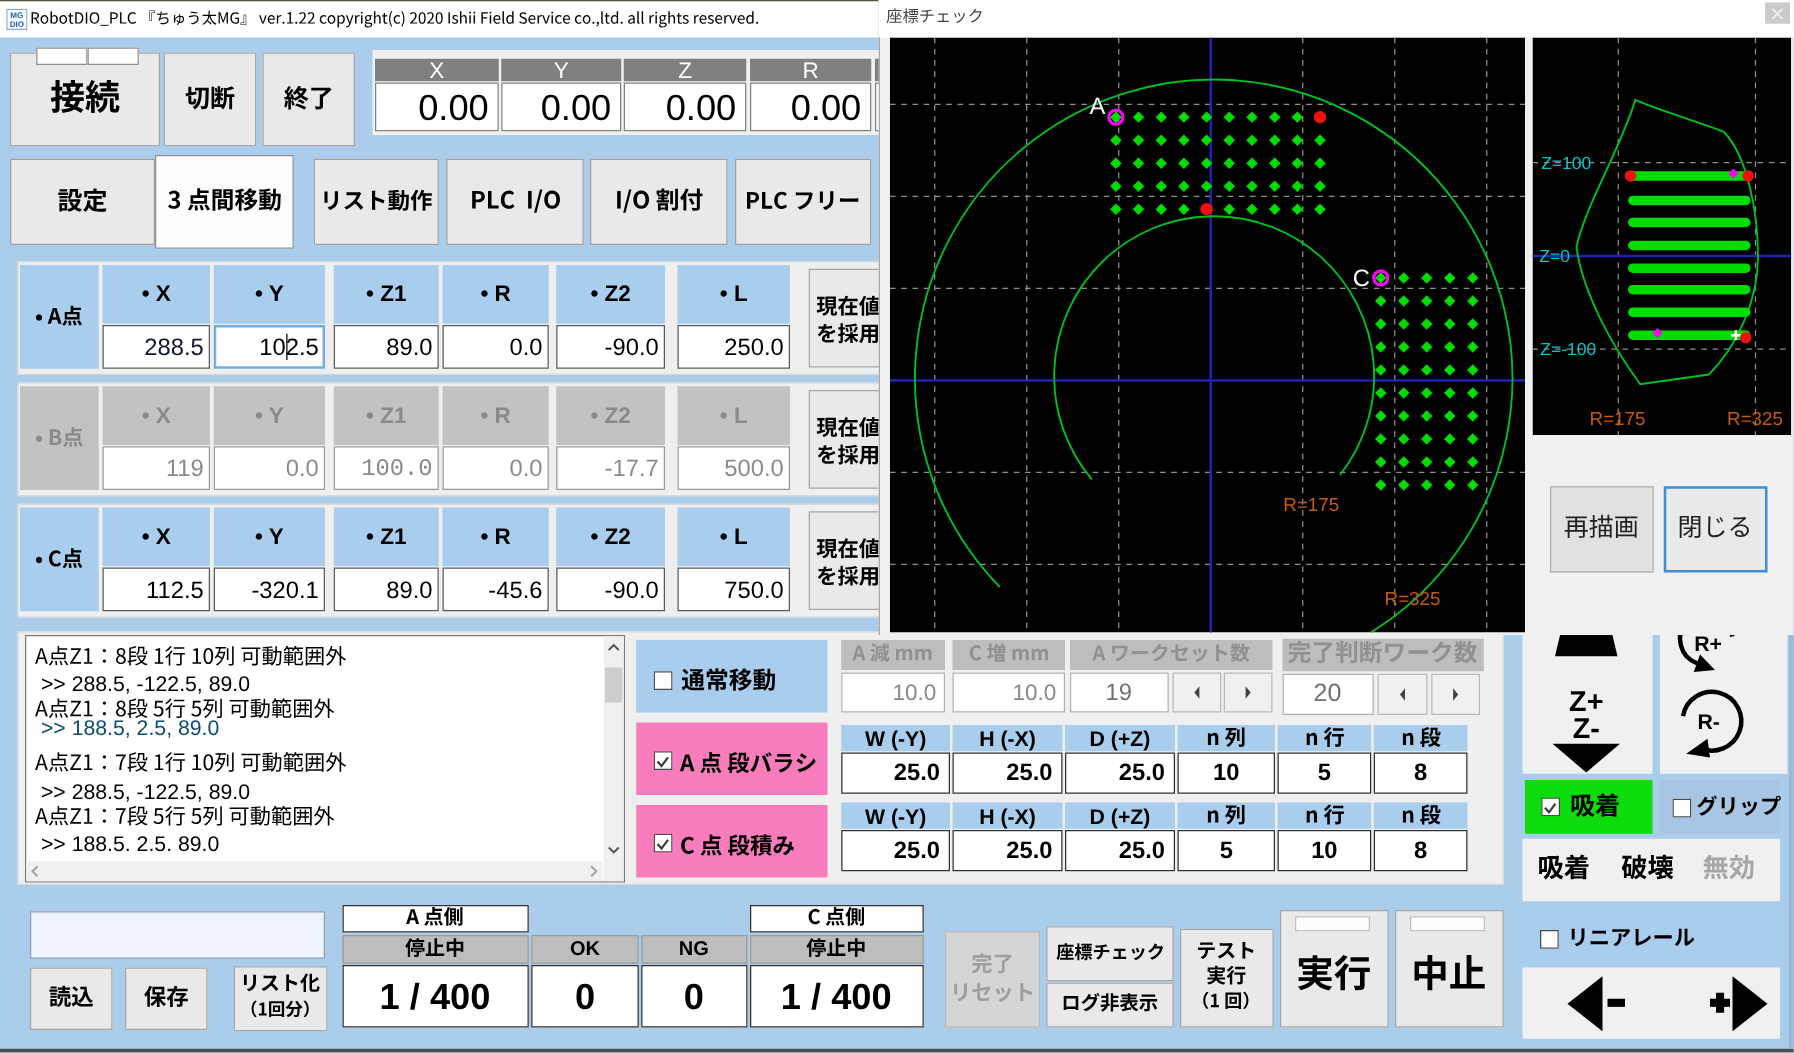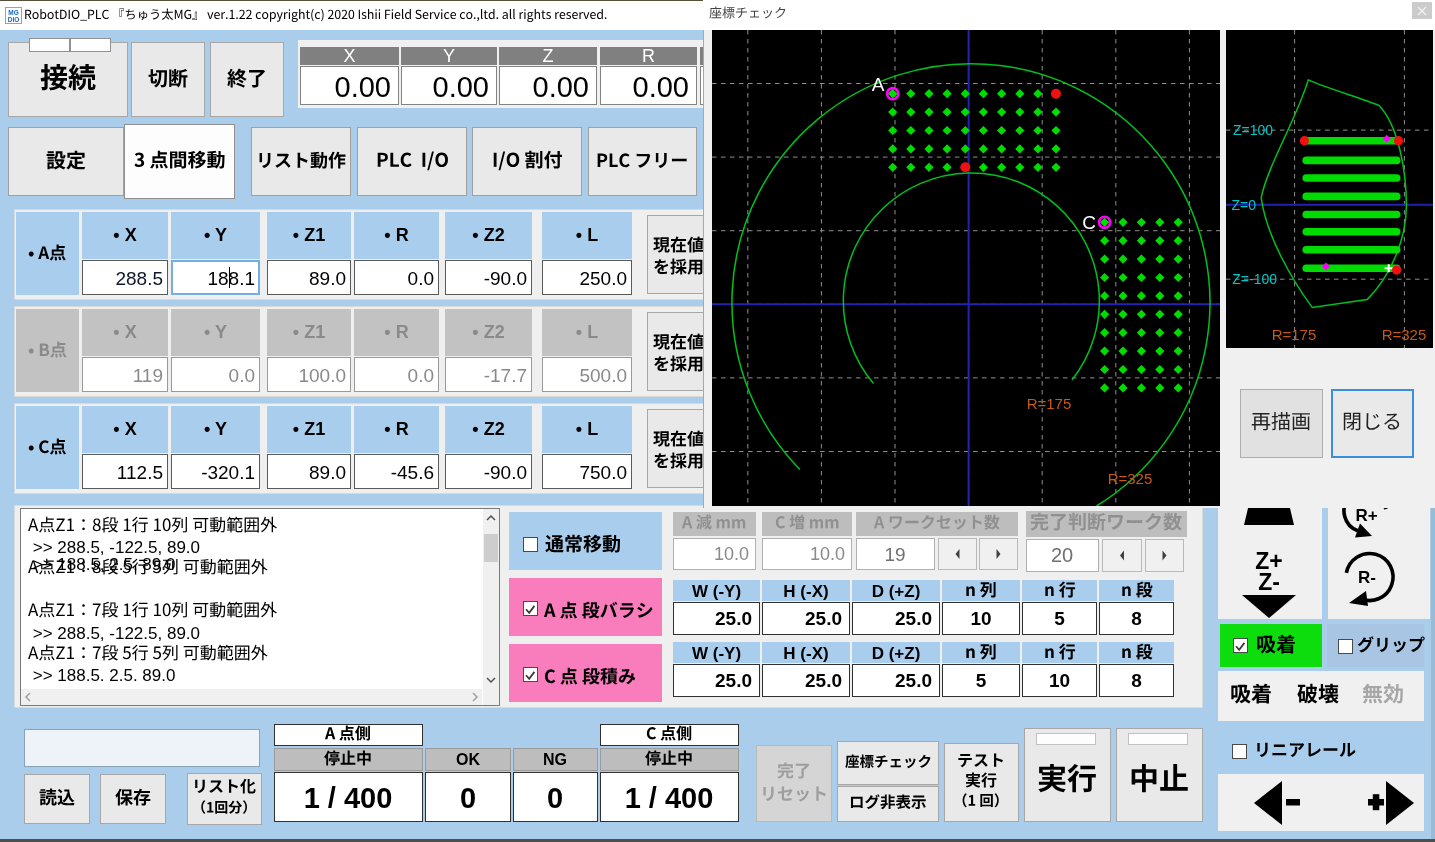--- a/index.html
+++ b/index.html
@@ -381,21 +381,21 @@
         <use href="#g700_70b9" x="1246"></use>
       </g>
     </svg></div>
 <div style="position:absolute;left:82px;top:212px;width:86px;height:47px;background:#a9cdec"></div>
 <div style="position:absolute;left:125.0px;transform:translateX(-50%);top:226.0px;font-family:'Liberation Sans',sans-serif;font-size:18px;font-weight:700;color:#000;white-space:pre;line-height:1;">• X</div>
 <div style="position:absolute;left:82px;top:260px;width:86px;height:35px;background:#fff;border:1px solid #5a5a5a;box-sizing:border-box"></div>
 <div style="position:absolute;right:1272.0px;top:268.5px;font-family:'Liberation Sans',sans-serif;font-size:19px;font-weight:400;color:#0f172a;white-space:pre;line-height:1;">288.5</div>
 <div style="position:absolute;left:171px;top:212px;width:89px;height:47px;background:#a9cdec"></div>
 <div style="position:absolute;left:215.5px;transform:translateX(-50%);top:226.0px;font-family:'Liberation Sans',sans-serif;font-size:18px;font-weight:700;color:#000;white-space:pre;line-height:1;">• Y</div>
 <div style="position:absolute;left:171px;top:260px;width:89px;height:35px;background:#fff;border:2px solid #73aee6;box-sizing:border-box"></div>
-<div style="position:absolute;right:1180.0px;top:268.5px;font-family:'Liberation Sans',sans-serif;font-size:19px;font-weight:400;color:#000;white-space:pre;line-height:1;">188.1</div>
+<div style="position:absolute;right:1180.0px;top:268.5px;font-family:'Liberation Sans',sans-serif;font-size:19px;font-weight:400;color:#000;white-space:pre;line-height:1;">102.5</div>
 <div style="position:absolute;left:267px;top:212px;width:84px;height:47px;background:#a9cdec"></div>
 <div style="position:absolute;left:309.0px;transform:translateX(-50%);top:226.0px;font-family:'Liberation Sans',sans-serif;font-size:18px;font-weight:700;color:#000;white-space:pre;line-height:1;">• Z1</div>
 <div style="position:absolute;left:267px;top:260px;width:84px;height:35px;background:#fff;border:1px solid #5a5a5a;box-sizing:border-box"></div>
 <div style="position:absolute;right:1089.0px;top:268.5px;font-family:'Liberation Sans',sans-serif;font-size:19px;font-weight:400;color:#000;white-space:pre;line-height:1;">89.0</div>
 <div style="position:absolute;left:354px;top:212px;width:85px;height:47px;background:#a9cdec"></div>
 <div style="position:absolute;left:396.5px;transform:translateX(-50%);top:226.0px;font-family:'Liberation Sans',sans-serif;font-size:18px;font-weight:700;color:#000;white-space:pre;line-height:1;">• R</div>
 <div style="position:absolute;left:354px;top:260px;width:85px;height:35px;background:#fff;border:1px solid #5a5a5a;box-sizing:border-box"></div>
 <div style="position:absolute;right:1001.0px;top:268.5px;font-family:'Liberation Sans',sans-serif;font-size:19px;font-weight:400;color:#000;white-space:pre;line-height:1;">0.0</div>
 <div style="position:absolute;left:445px;top:212px;width:87px;height:47px;background:#a9cdec"></div>
 <div style="position:absolute;left:488.5px;transform:translateX(-50%);top:226.0px;font-family:'Liberation Sans',sans-serif;font-size:18px;font-weight:700;color:#000;white-space:pre;line-height:1;">• Z2</div>
@@ -434,21 +434,21 @@
 <div style="position:absolute;left:125.0px;transform:translateX(-50%);top:323.0px;font-family:'Liberation Sans',sans-serif;font-size:18px;font-weight:700;color:#8a8a8a;white-space:pre;line-height:1;">• X</div>
 <div style="position:absolute;left:82px;top:357px;width:86px;height:35px;background:#fff;border:1px solid #9a9a9a;box-sizing:border-box"></div>
 <div style="position:absolute;right:1272.0px;top:365.5px;font-family:'Liberation Sans',sans-serif;font-size:19px;font-weight:400;color:#8a8a8a;white-space:pre;line-height:1;">119</div>
 <div style="position:absolute;left:171px;top:309px;width:89px;height:47px;background:#c2c2c2"></div>
 <div style="position:absolute;left:215.5px;transform:translateX(-50%);top:323.0px;font-family:'Liberation Sans',sans-serif;font-size:18px;font-weight:700;color:#8a8a8a;white-space:pre;line-height:1;">• Y</div>
 <div style="position:absolute;left:171px;top:357px;width:89px;height:35px;background:#fff;border:1px solid #9a9a9a;box-sizing:border-box"></div>
 <div style="position:absolute;right:1180.0px;top:365.5px;font-family:'Liberation Sans',sans-serif;font-size:19px;font-weight:400;color:#8a8a8a;white-space:pre;line-height:1;">0.0</div>
 <div style="position:absolute;left:267px;top:309px;width:84px;height:47px;background:#c2c2c2"></div>
 <div style="position:absolute;left:309.0px;transform:translateX(-50%);top:323.0px;font-family:'Liberation Sans',sans-serif;font-size:18px;font-weight:700;color:#8a8a8a;white-space:pre;line-height:1;">• Z1</div>
 <div style="position:absolute;left:267px;top:357px;width:84px;height:35px;background:#fff;border:1px solid #9a9a9a;box-sizing:border-box"></div>
-<div style="position:absolute;right:1089.0px;top:365.5px;font-family:Liberation Sans, sans-serif;font-size:19px;font-weight:400;color:#8a8a8a;white-space:pre;line-height:1;">100.0</div>
+<div style="position:absolute;right:1089.0px;top:365.5px;font-family:Liberation Mono, monospace;font-size:19px;font-weight:400;color:#8a8a8a;white-space:pre;line-height:1;">100.0</div>
 <div style="position:absolute;left:354px;top:309px;width:85px;height:47px;background:#c2c2c2"></div>
 <div style="position:absolute;left:396.5px;transform:translateX(-50%);top:323.0px;font-family:'Liberation Sans',sans-serif;font-size:18px;font-weight:700;color:#8a8a8a;white-space:pre;line-height:1;">• R</div>
 <div style="position:absolute;left:354px;top:357px;width:85px;height:35px;background:#fff;border:1px solid #9a9a9a;box-sizing:border-box"></div>
 <div style="position:absolute;right:1001.0px;top:365.5px;font-family:'Liberation Sans',sans-serif;font-size:19px;font-weight:400;color:#8a8a8a;white-space:pre;line-height:1;">0.0</div>
 <div style="position:absolute;left:445px;top:309px;width:87px;height:47px;background:#c2c2c2"></div>
 <div style="position:absolute;left:488.5px;transform:translateX(-50%);top:323.0px;font-family:'Liberation Sans',sans-serif;font-size:18px;font-weight:700;color:#8a8a8a;white-space:pre;line-height:1;">• Z2</div>
 <div style="position:absolute;left:445px;top:357px;width:87px;height:35px;background:#fff;border:1px solid #9a9a9a;box-sizing:border-box"></div>
 <div style="position:absolute;right:908.0px;top:365.5px;font-family:'Liberation Sans',sans-serif;font-size:19px;font-weight:400;color:#8a8a8a;white-space:pre;line-height:1;">-17.7</div>
 <div style="position:absolute;left:542px;top:309px;width:90px;height:47px;background:#c2c2c2"></div>
 <div style="position:absolute;left:587.0px;transform:translateX(-50%);top:323.0px;font-family:'Liberation Sans',sans-serif;font-size:18px;font-weight:700;color:#8a8a8a;white-space:pre;line-height:1;">• L</div>
@@ -554,21 +554,21 @@
         <use href="#g400_884c" x="6100"></use>
         <use href="#g400_35" x="7324"></use>
         <use href="#g400_5217" x="7879"></use>
         <use href="#g400_53ef" x="9103"></use>
         <use href="#g400_52d5" x="10103"></use>
         <use href="#g400_7bc4" x="11103"></use>
         <use href="#g400_56f2" x="12103"></use>
         <use href="#g400_5916" x="13103"></use>
       </g>
     </svg></div>
-<div style="position:absolute;left:28.0px;top:556px;font-family:'Liberation Sans',sans-serif;font-size:17px;font-weight:400;color:#000000;white-space:pre;line-height:1;"> &gt;&gt; 188.5, 2.5, 89.0</div>
+<div style="position:absolute;left:28.0px;top:574px;font-family:'Liberation Sans',sans-serif;font-size:17px;font-weight:400;color:#0c4a6e;white-space:pre;line-height:1;"> &gt;&gt; 188.5, 2.5, 89.0</div>
 <div style="position:absolute;left:28.0px;top:601.1px;line-height:0;"><svg width="249.2" height="21.2" style="overflow:visible">
       <g fill="#000" transform="translate(0,15.04) scale(0.01700)">
         <use href="#g400_41" x="0"></use>
         <use href="#g400_70b9" x="608"></use>
         <use href="#g400_5a" x="1608"></use>
         <use href="#g400_31" x="2211"></use>
         <use href="#g400_ff1a" x="2766"></use>
         <use href="#g400_37" x="3766"></use>
         <use href="#g400_6bb5" x="4321"></use>
         <use href="#g400_31" x="5545"></use>

